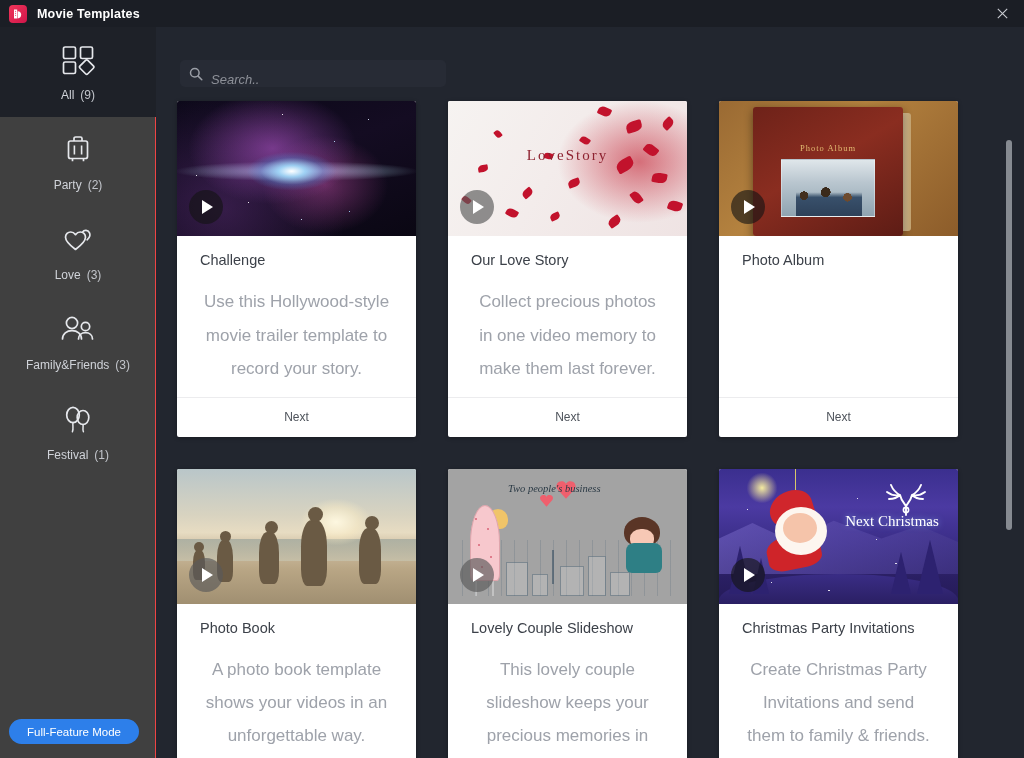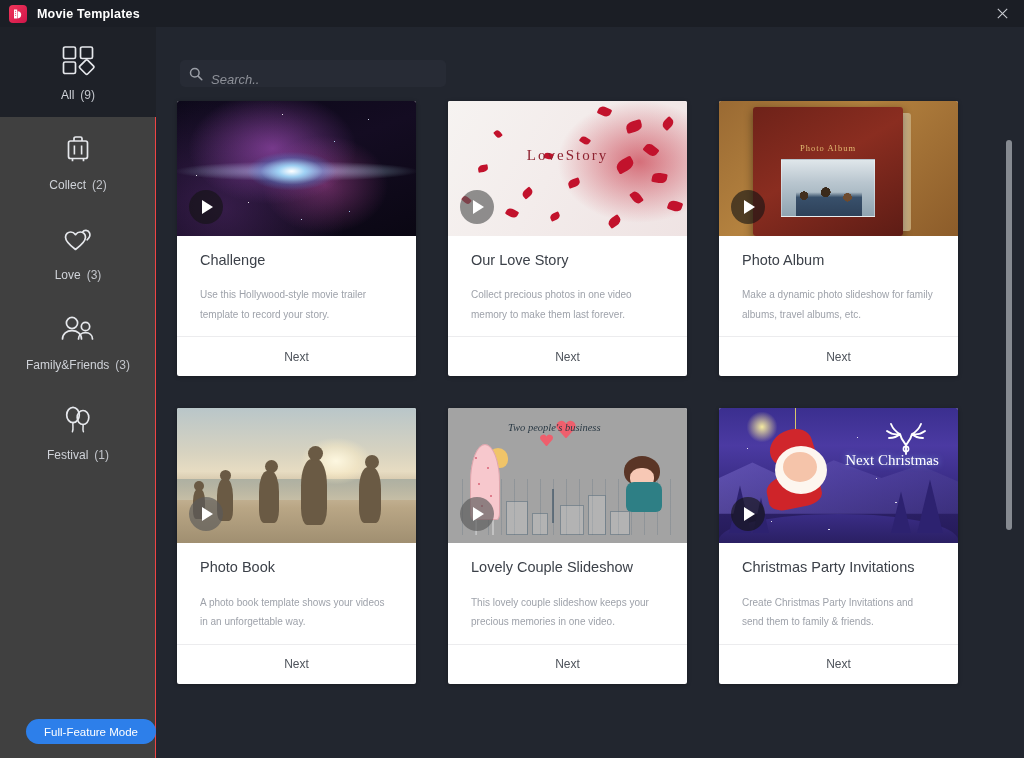--- a/index.html
+++ b/index.html
@@ -57,21 +57,21 @@
     gap:11px;
     color:#d3d6dc;
   }
   .nav-item.active{ background:#1e2128; }
   .nav-ico{ height:34px;display:flex;align-items:center;justify-content:center; }
   .nav-ico svg{display:block;}
   .nav-label{ font-size:12px;color:#d0d3d9;white-space:nowrap; }
   .nav-label .cnt{ margin-left:6px;color:#c2c5cb; }
 
   .mode-btn{
-    position:absolute;left:26px;bottom:14px;
+    position:absolute;left:9px;bottom:14px;
     width:130px;height:25px;border-radius:13px;
     background:#2d7fea;
     color:#ffffff;font-size:11.5px;
     display:flex;align-items:center;justify-content:center;
     border:none;
   }
 
   
   .main{
     flex:1;height:731px;position:relative;
@@ -130,22 +130,23 @@
     border-left:11px solid #fff;
     border-top:7px solid transparent;
     border-bottom:7px solid transparent;
   }
   .card-body{ padding:16px 23px 0 23px; flex:1; }
   .card-title{
     font-size:14.5px;color:#3c4149;
     margin-bottom:16px;line-height:1.2;
   }
   .card-desc{
-    font-size:10px;color:#9ea2aa;
+    font-size:17px;color:#9ea2aa;
     line-height:1.95;
+    text-align:center;
   }
   .card-foot{
     height:40px;border-top:1px solid #ececee;
     display:flex;align-items:center;justify-content:center;
     font-size:12px;color:#4e535b;
     margin-top:12px;
   }
 
   
   .scrollbar-track{
@@ -372,21 +373,21 @@
     <div class="nav-item">
       <span class="nav-ico">
         <svg width="34" height="32" viewBox="0 0 34 32">
           <path d="M13 7 v-2.4 a1.6 1.6 0 0 1 1.6-1.6 h4.8 a1.6 1.6 0 0 1 1.6 1.6 V7" fill="none" stroke="#e6e8ec" stroke-width="1.7"></path>
           <rect x="7.5" y="7" width="19" height="17.5" rx="2" fill="none" stroke="#e6e8ec" stroke-width="1.7"></rect>
           <path d="M13.4 11.5 v9 M20.6 11.5 v9" stroke="#e6e8ec" stroke-width="1.6"></path>
           <path d="M11.5 24.5 v2.8 M22.5 24.5 v2.8" stroke="#e6e8ec" stroke-width="1.7"></path>
         </svg>
       </span>
       <span class="nav-label">
-        <span>Collect</span><span class="cnt">(2)</span>
+        <span>Party</span><span class="cnt">(2)</span>
       </span>
     </div>
 
     <div class="nav-item">
       <span class="nav-ico">
         <svg width="36" height="32" viewBox="0 0 36 32">
           <path d="M22.5 8.2 c1.6-2.6 5.5-2.3 6.9.4 c1.3 2.5 .1 5.2-2.3 7.2" fill="none" stroke="#e6e8ec" stroke-width="1.7" stroke-linecap="round"></path>
           <path d="M15.5 25.5 C9 20.5 5.5 17.2 5.5 13.2 c0-3 2.4-5.2 5.2-5.2 c2 0 3.6 1 4.8 2.7 c1.2-1.7 2.8-2.7 4.8-2.7 c2.8 0 5.2 2.2 5.2 5.2 c0 4-3.5 7.3-10 12.3 z" fill="none" stroke="#e6e8ec" stroke-width="1.7" stroke-linejoin="round"></path>
         </svg>
       </span>
@@ -502,21 +503,20 @@
                 <div class="ppl"></div>
               </div>
             </div>
           </div>
           <div class="play">
               <i class="tri"></i>
             </div>
         </div>
         <div class="card-body">
           <div class="card-title">Photo Album</div>
-          <div class="card-desc">Make a dynamic photo slideshow for family albums, travel albums, etc.</div>
         </div>
         <div class="card-foot">Next</div>
       </div>
 
       <div class="card">
         <div class="thumb">
           <div class="art art-beach">
             <div class="sea"></div>
             <div class="sun"></div>
             <i class="fig" style="left:16px;bottom:24px;width:12px;height:30px"></i>

